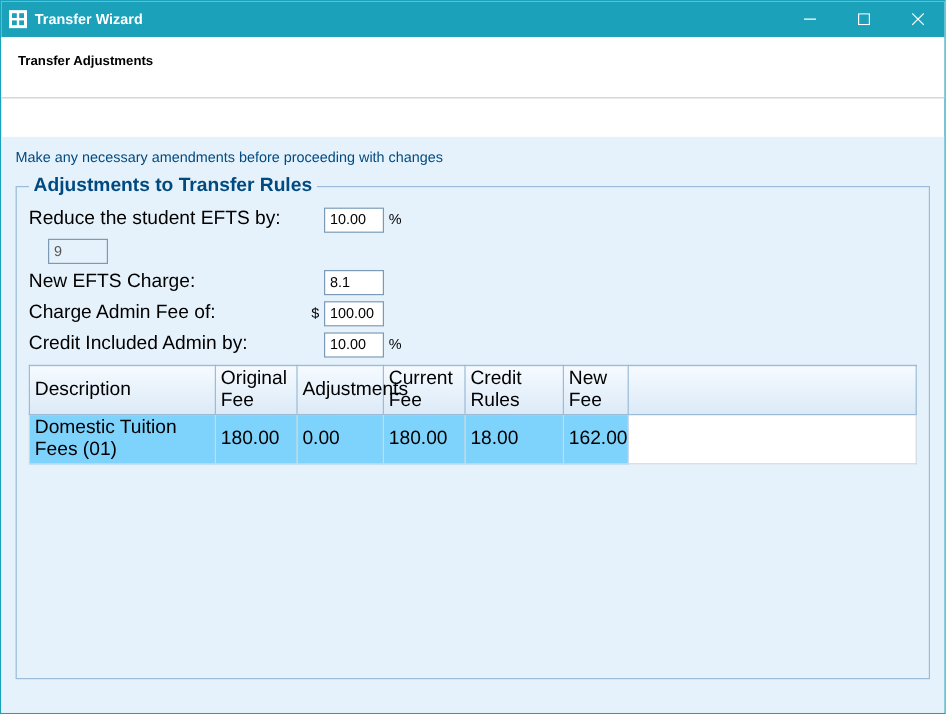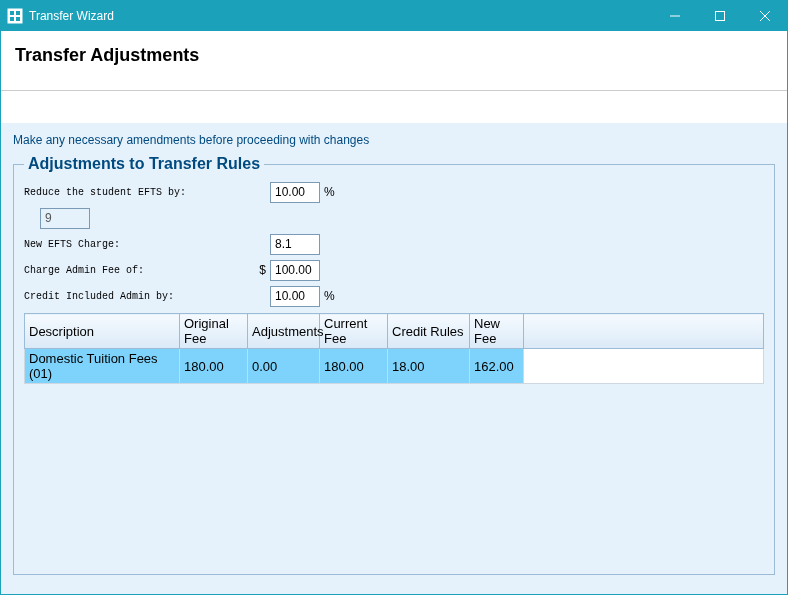--- a/index.html
+++ b/index.html
@@ -17,20 +17,21 @@
       border: 1px solid #1ba1ba;
     }
     
     .titlebar {
       background: #1ba1ba;
       color: #fff;
       height: 30px;
       display: flex;
       align-items: center;
       padding: 0 0 0 6px;
+      font-weight: bold;
     }
     .titlebar .app-icon {
       width: 16px;
       height: 16px;
       margin-right: 6px;
       display: inline-flex;
       align-items: center;
       justify-content: center;
     }
     .titlebar .title-text {
@@ -51,21 +52,21 @@
     }
     .window-controls .wc svg { width: 10px; height: 10px; }
     
     .header-panel {
       background: #fff;
       border-bottom: 1px solid #ccc;
       padding: 14px 14px 24px 14px;
     }
     .header-panel .heading {
       font-weight: bold;
-      font-size: 18px;
+      font-size: 11px;
       color: #000;
     }
     
     .main-body {
       background: #e6f2fb;
       padding: 10px 12px 8px 12px;
       height: 491px;
       position: relative;
       margin-top: 32px;
     }
@@ -94,23 +95,22 @@
       gap: 4px;
       margin-bottom: 6px;
     }
     .form-row {
       display: flex;
       align-items: center;
       height: 22px;
     }
     .form-row .lbl {
       width: 230px;
-      font-size: 10px;
+      font-size: 16px;
       color: #000;
-      font-family: Liberation Mono, monospace;
     }
     .form-row .prefix {
       width: 12px;
       text-align: right;
       margin-right: 4px;
     }
     .form-row .spacer-prefix {
       width: 16px;
     }
     .form-row input[type="text"] {
@@ -127,21 +127,21 @@
       color: #555;
     }
     .form-row .suffix {
       margin-left: 4px;
     }
     
     .grid {
       border-collapse: collapse;
       width: 100%;
       table-layout: fixed;
-      font-size: 13px;
+      font-size: 16px;
       border-radius: 25px;
     }
     .grid thead th {
       background: linear-gradient(#f5faff, #dbeaf7);
       border: 1px solid #9bbbd6;
       font-weight: normal;
       text-align: left;
       padding: 2px 4px;
       color: #000;
       height: 18px;

